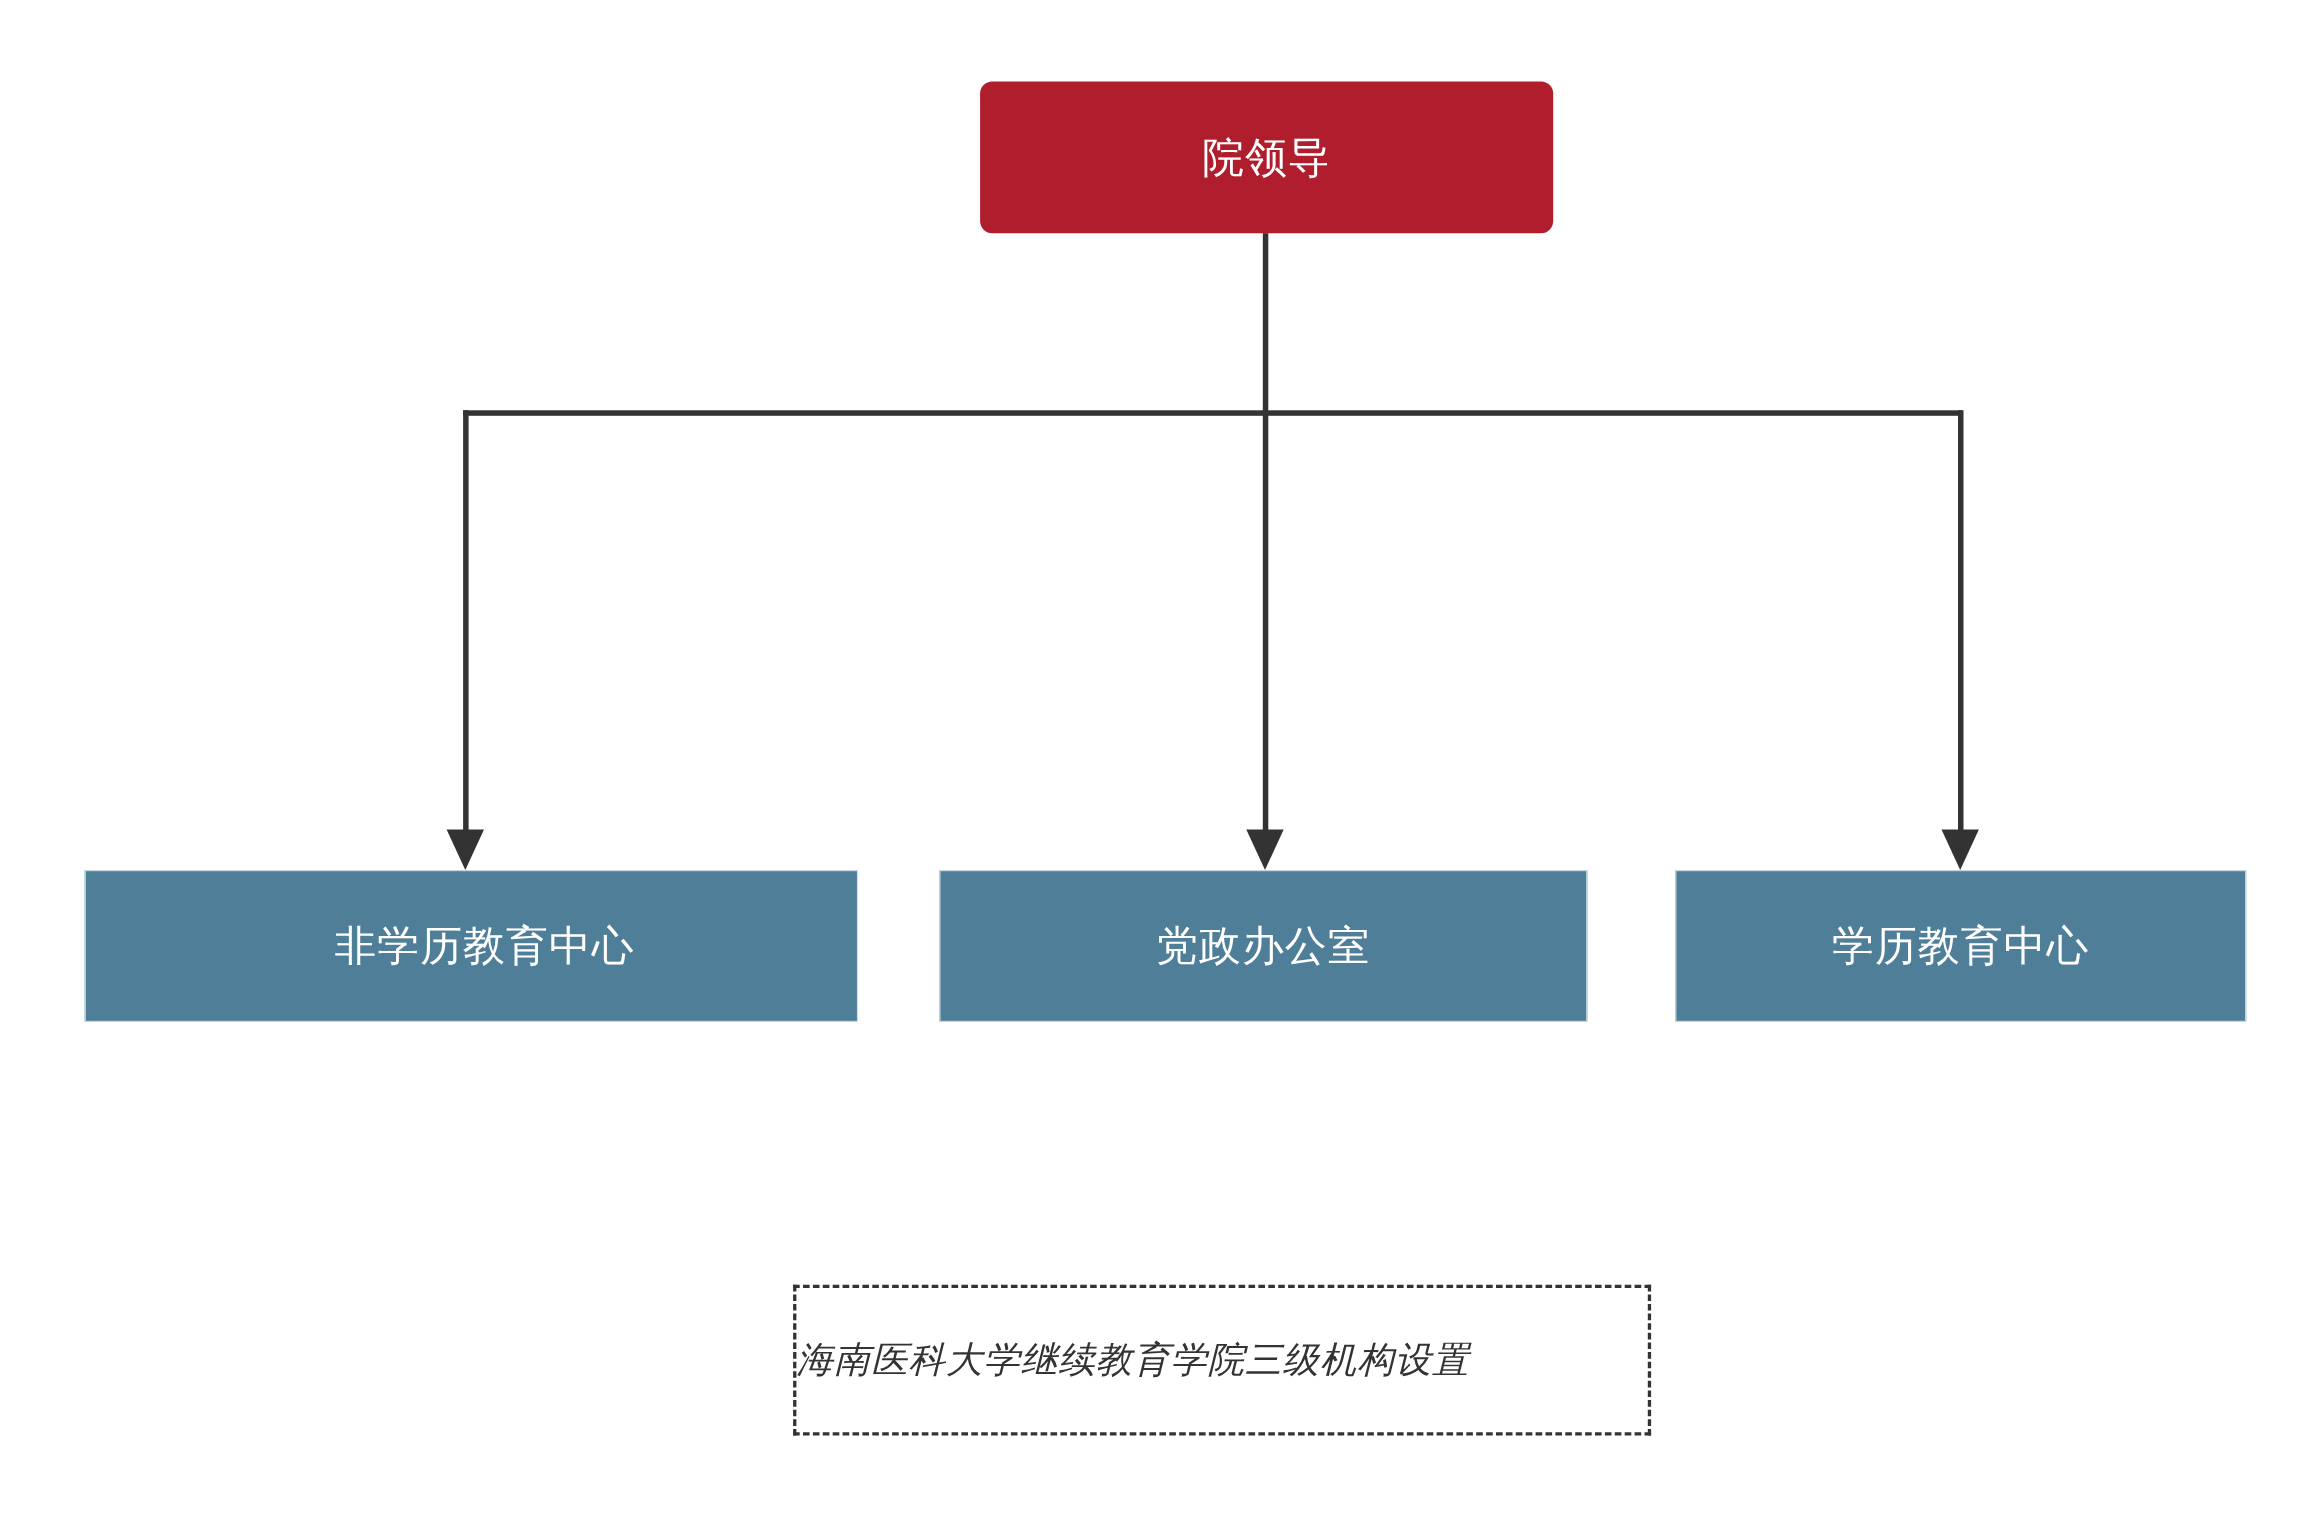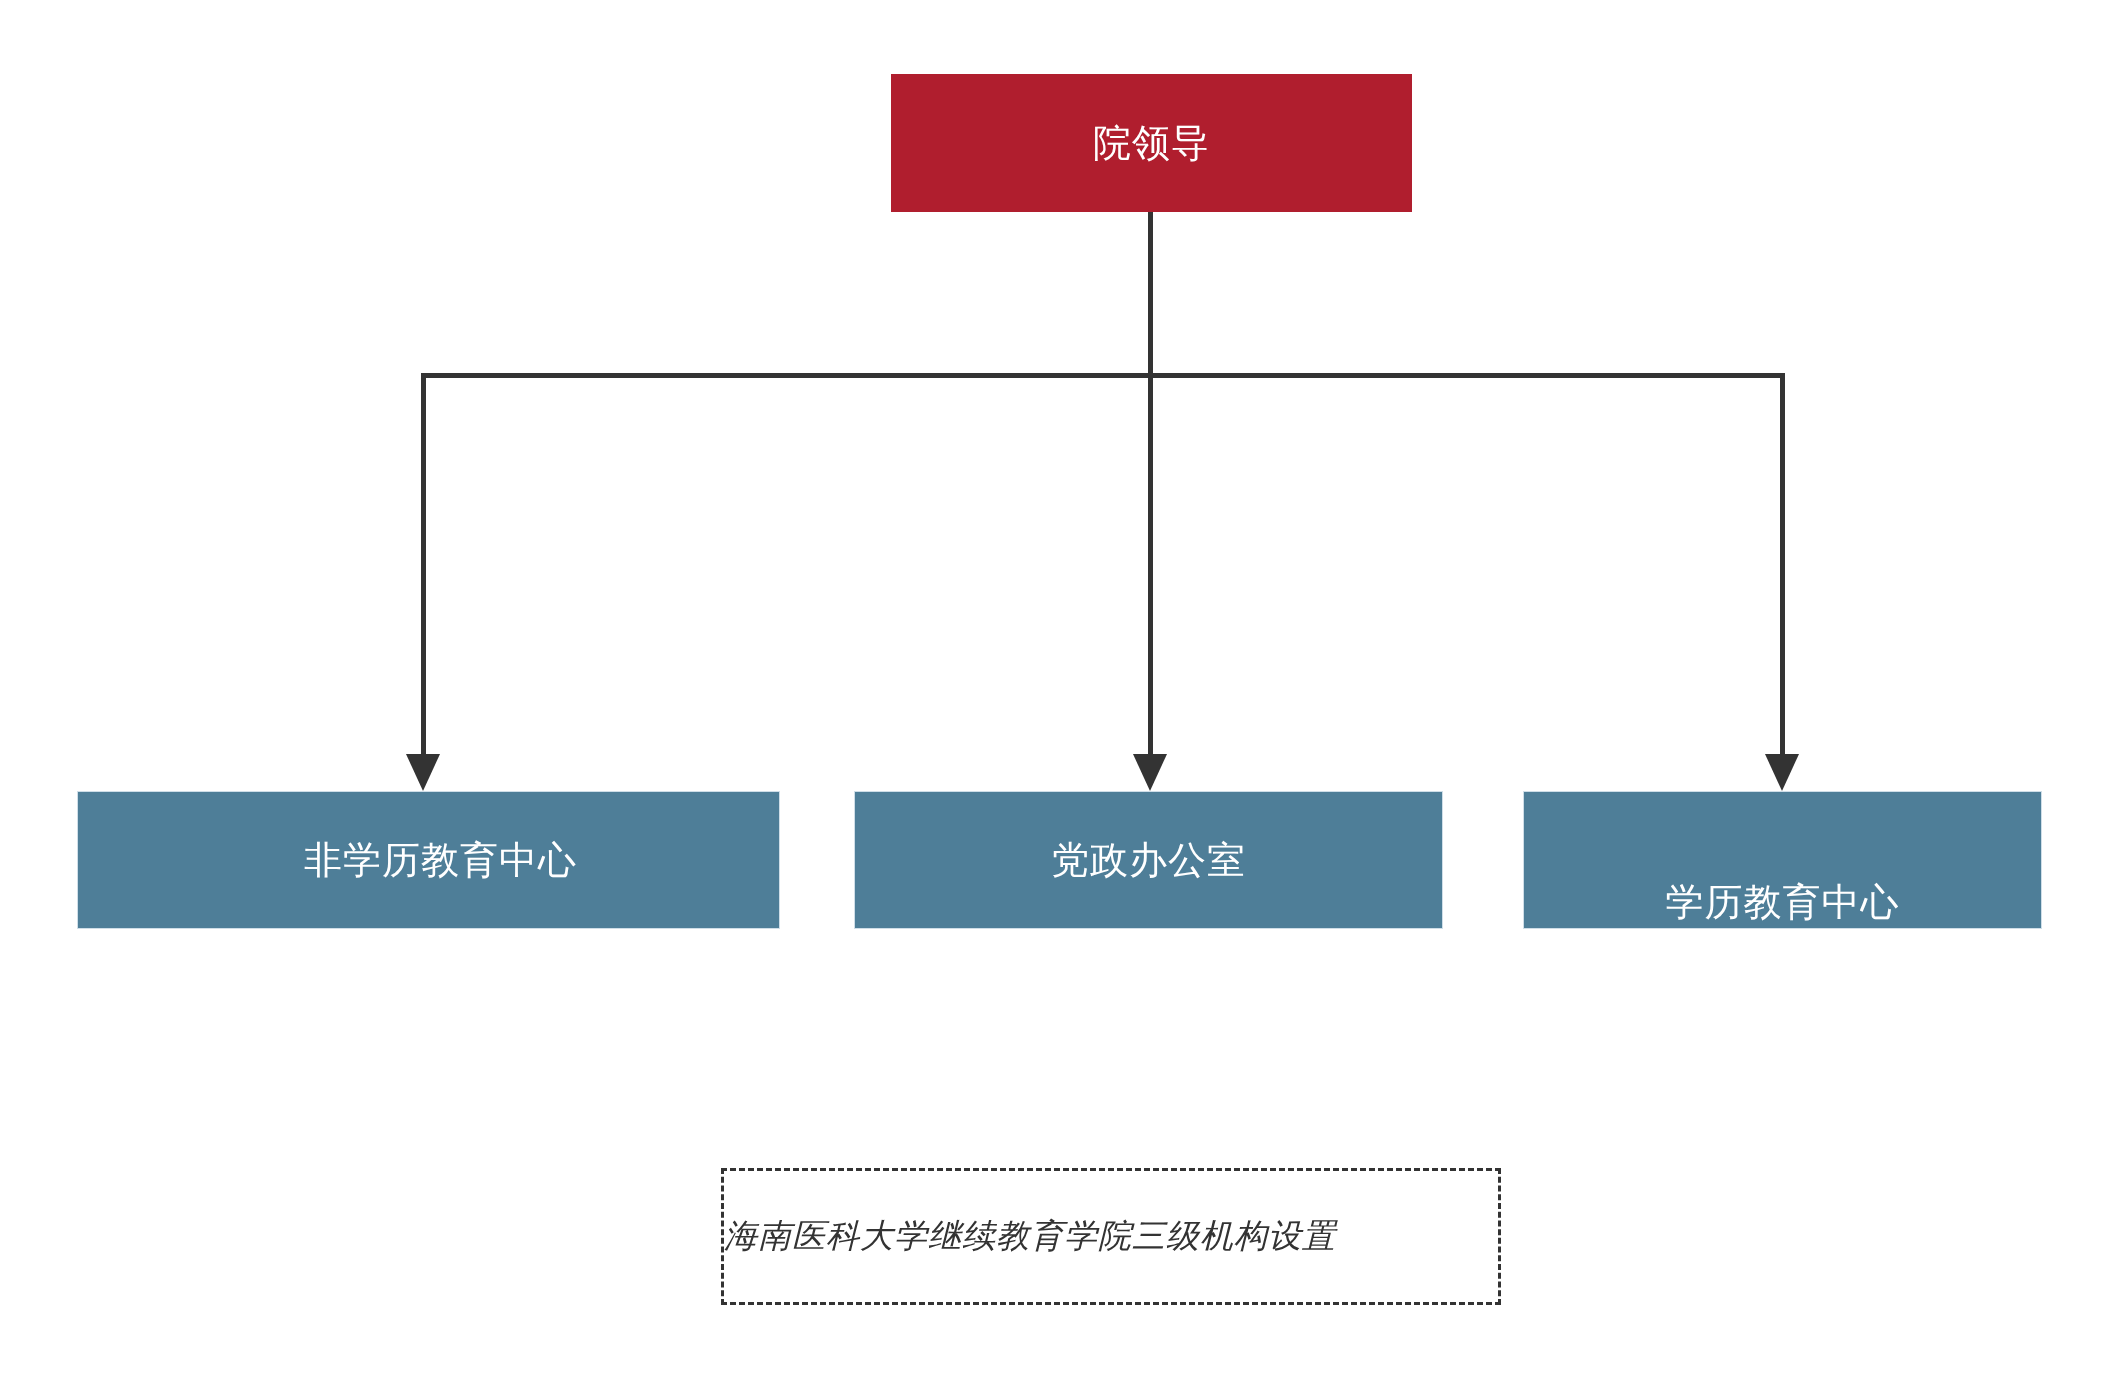--- a/index.html
+++ b/index.html
@@ -26,29 +26,30 @@
     align-items: center;
     justify-content: center;
     color: var(--box-text);
     font-size: 38px;
     letter-spacing: 1px;
     text-align: center;
   }
   .node-root {
     left: 891px; top: 74px; width: 521px; height: 138px;
     background: var(--root-fill);
+    border-radius: 11px;
   }
   .node-child {
     top: 791px; height: 138px;
     background: var(--child-fill);
     border: 1px solid #cfdee8;
   }
   .node-child-1 { left: 77px;   width: 703px; padding-left: 24px; }
   .node-child-2 { left: 854px;  width: 589px; }
-  .node-child-3 { left: 1523px; width: 519px; align-items: flex-end; }
+  .node-child-3 { left: 1523px; width: 519px; }
 
   .connector {
     position: absolute;
     background: var(--line);
   }
   .conn-mid-vertical   { left: 1148px; top: 212px; width: 5px; height: 545px; }
   .conn-horizontal     { left: 421px;  top: 373px; width: 1363px; height: 5px; }
   .conn-left-vertical  { left: 421px;  top: 373px; width: 5px; height: 384px; }
   .conn-right-vertical { left: 1780px; top: 373px; width: 5px; height: 384px; }
 

